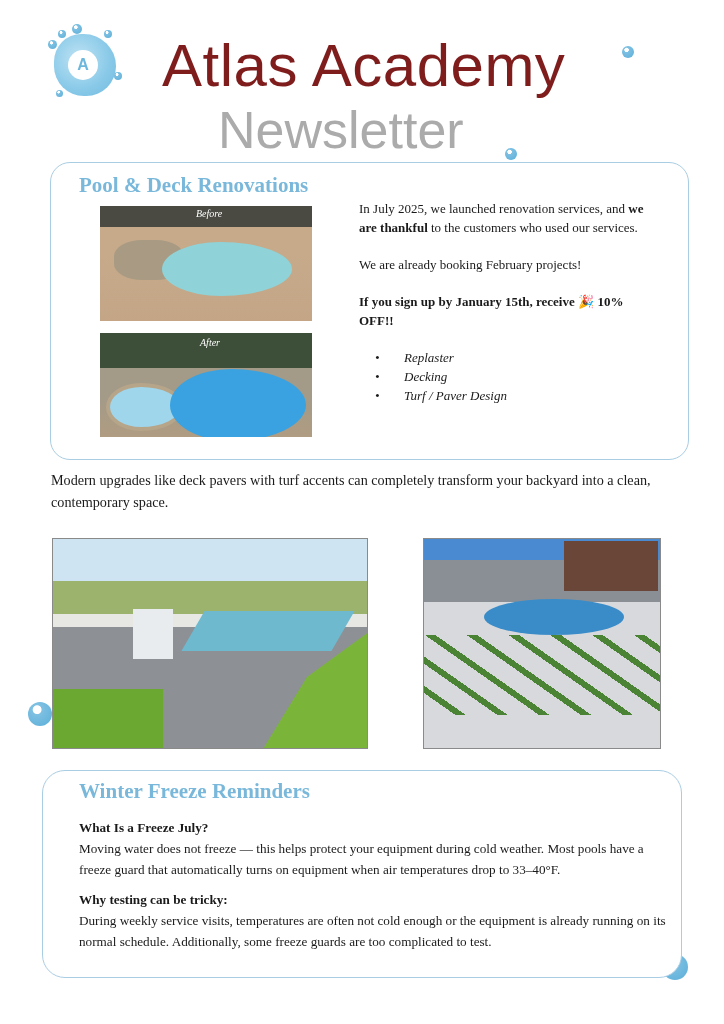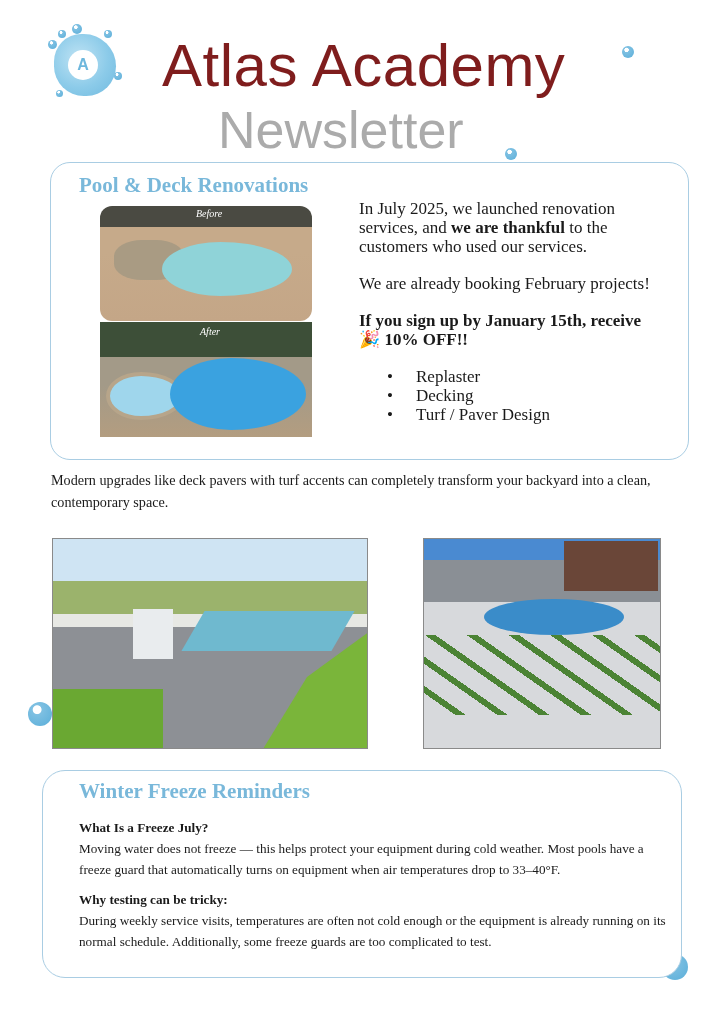--- a/index.html
+++ b/index.html
@@ -37,31 +37,31 @@
     position: absolute; border: 1.3px solid #a9cde3; border-radius: 20px; background: #fff;
   }
   .box h2 {
     margin: 0; position: absolute; font-family: Liberation Serif, serif; font-weight: bold;
     color: #79b8da; font-size: 21px;
   }
   #box1 { left: 50px; top: 162px; width: 637px; height: 296px; }
   #box1 h2 { left: 28px; top: 10px; }
   #beforeafter { position: absolute; left: 49px; top: 43px; width: 212px; height: 231px; overflow: hidden; }
   .ba-half { position: absolute; left: 0; width: 212px; height: 115px; }
-  .ba-before { top: 0; background: linear-gradient(to bottom, #4a4a42 0 18%, #c6aa8a 18% 40%, #c4a687 100%); border-radius: 12px; }
-  .ba-after { top: 116px; background: linear-gradient(to bottom, #3d4f38 0 30%, #a39a88 30% 55%, #b39d80 100%); }
+  .ba-before { top: 0; background: linear-gradient(to bottom, #4a4a42 0 18%, #c6aa8a 18% 40%, #c4a687 100%); }
+  .ba-after { top: 127px; background: linear-gradient(to bottom, #3d4f38 0 30%, #a39a88 30% 55%, #b39d80 100%); }
   .pool {
     position: absolute; border-radius: 45% 55% 55% 45% / 50% 50% 50% 50%;
   }
   .ba-label {
     position: absolute; color: #fff; font-family: "Liberation Serif", serif; font-style: italic; font-size: 10px;
   }
-  #box1-text { position: absolute; left: 308px; top: 36px; width: 300px; font-size: 17px; line-height: 19px; }
+  #box1-text { position: absolute; left: 308px; top: 36px; width: 300px; font-size: 13px; line-height: 19px; }
   #box1-text p { margin: 0 0 18px 0; }
-  #box1-text ul { margin: 12px; padding: 0 0 0 0; list-style: none; }
+  #box1-text ul { margin: 0; padding: 0 0 0 0; list-style: none; font-style: italic; }
   #box1-text li { position: relative; padding-left: 45px; line-height: 19px; }
   #box1-text li::before { content: "•"; position: absolute; left: 16px; }
   #caption {
     position: absolute; left: 51px; top: 469px; width: 630px; font-size: 14.2px; line-height: 22px;
   }
   
   .photo { position: absolute; border: 1.5px solid #8a8a8a; overflow: hidden; }
   #photo1 { left: 52px; top: 538px; width: 314px; height: 209px;
     background: linear-gradient(to bottom, #cfe4f3 0 20%, #9bb36c 20% 36%, #e7e8e4 36% 42%, #8d9095 42% 100%); }
   #photo2 { left: 423px; top: 538px; width: 236px; height: 209px;

